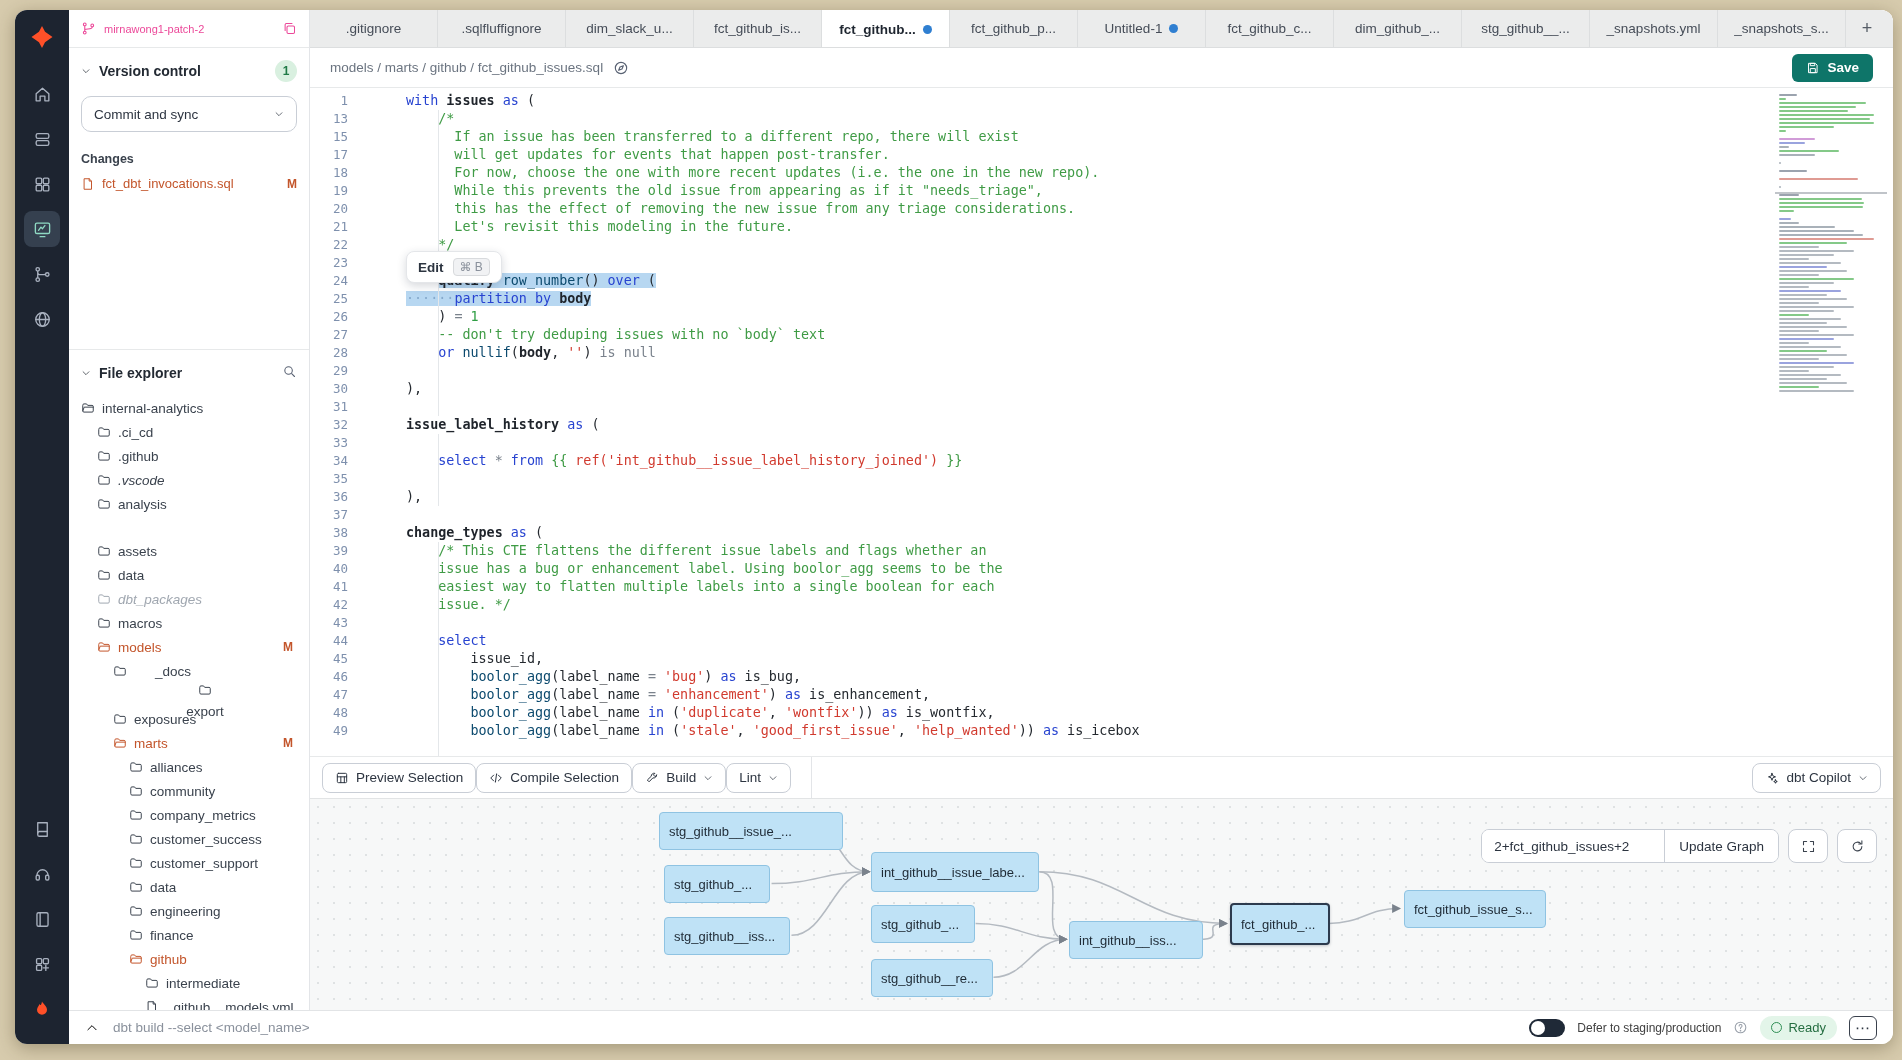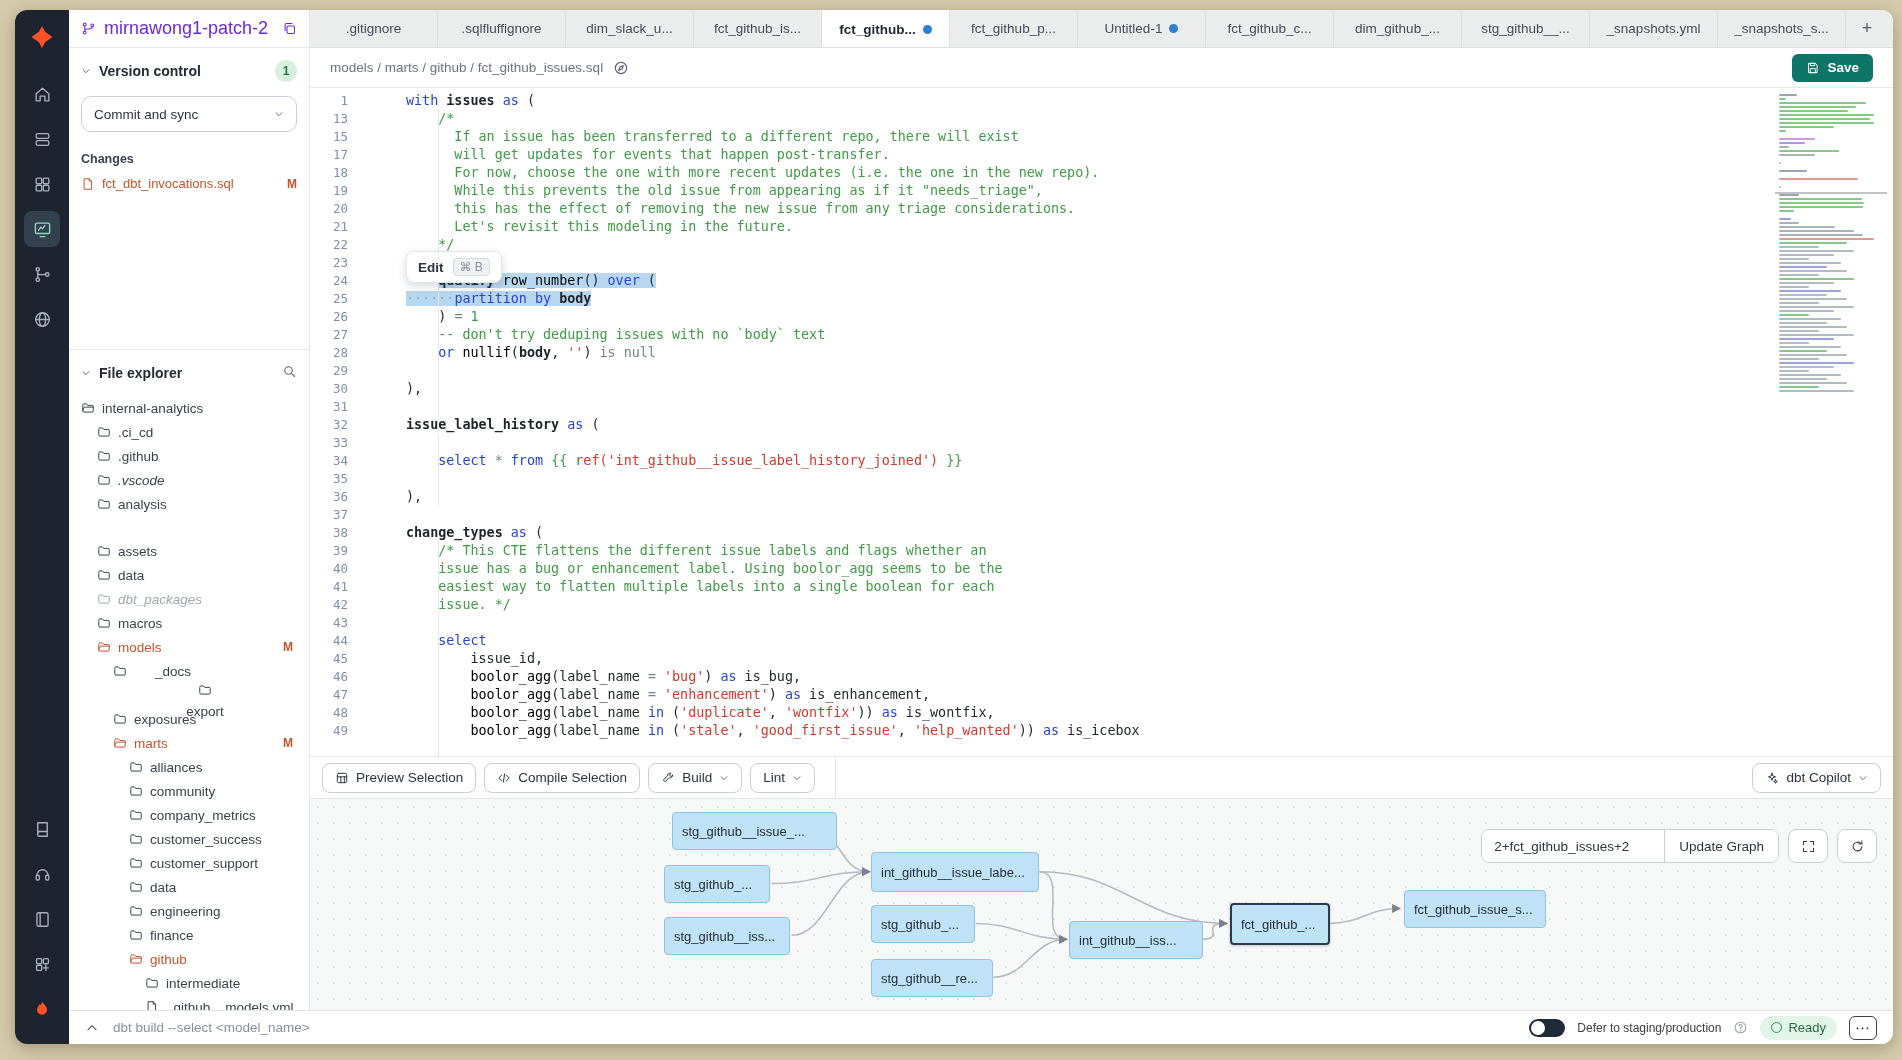--- a/index.html
+++ b/index.html
@@ -10,21 +10,21 @@
   .rail .logo{width:34px;height:34px;display:flex;align-items:center;justify-content:center;margin-bottom:22px;}
   .rail-ic{width:36px;height:36px;border-radius:8px;display:flex;align-items:center;justify-content:center;color:#a9b1bf;margin-bottom:9px;cursor:pointer;}
   .rail-ic.active{background:#35404f;color:#8fd9c3;}
   .rail .spacer{flex:1;}
   .ic{stroke:currentColor;fill:none;stroke-width:1.7;stroke-linecap:round;stroke-linejoin:round;}
   
   .rstack{flex:1;display:flex;flex-direction:column;min-width:0;}
   .content-row{flex:1;display:flex;min-height:0;}
   
   .sidebar{width:241px;background:#fff;border-right:1px solid #e3e5e8;display:flex;flex-direction:column;flex-shrink:0;overflow:hidden;}
-  .branch-row{height:38px;border-bottom:1px solid #e7e9ea;display:flex;align-items:center;padding:0 12px;gap:8px;color:#6d28d9;font-size:18px;flex-shrink:0;justify-content:space-between;}
+  .branch-row{height:38px;border-bottom:1px solid #e7e9ea;display:flex;align-items:center;padding:0 12px;gap:8px;color:#ec4899;font-size:11px;flex-shrink:0;justify-content:space-between;}
   .branch-row .txt{flex:1;white-space:nowrap;overflow:hidden;text-overflow:ellipsis;}
   .vc{height:302px;border-bottom:1px solid #e7e9ea;padding:12px 12px 8px;flex-shrink:0;}
   .sec-head{display:flex;align-items:center;gap:8px;font-size:14px;font-weight:bold;color:#232a33;}
   .badge-green{margin-left:auto;width:22px;height:22px;border-radius:50%;background:#d9f0e0;color:#1f7a46;font-size:12px;display:flex;align-items:center;justify-content:center;font-weight:bold;}
   .commit-select{margin-top:14px;height:36px;border:1px solid #c9ced6;border-radius:10px;display:flex;align-items:center;padding:0 12px;font-size:13.5px;color:#2c3440;cursor:pointer;}
   .commit-select .cv{flex:1;}
   .changes-label{margin-top:20px;font-size:12.5px;font-weight:bold;color:#3a424d;}
   .change-item{margin-top:10px;display:flex;align-items:center;gap:7px;font-size:13px;color:#c3552b;cursor:pointer;}
   .change-item .m{margin-left:auto;font-weight:bold;font-size:12px;}
   .fx{flex:1;display:flex;flex-direction:column;min-height:0;padding:14px 12px 0;}
@@ -44,35 +44,35 @@
   .newtab{width:42px;display:flex;align-items:center;justify-content:center;color:#555c66;font-size:18px;cursor:pointer;}
   .crumbbar{height:40px;border-bottom:1px solid #e7e9ea;display:flex;align-items:center;padding:0 20px;gap:10px;flex-shrink:0;}
   .crumb{font-size:13.5px;color:#6b7480;}
   .crumb-ic{color:#596273;display:flex;cursor:pointer;}
   .savebtn{margin-left:auto;background:#0e7569;color:#fff;border-radius:6px;height:28px;display:flex;align-items:center;gap:7px;padding:0 14px;font-size:13.5px;font-weight:bold;cursor:pointer;}
   
   .editor{flex:1;position:relative;overflow:hidden;background:#fff;padding-top:4px;}
   .code-line{display:flex;height:18px;line-height:18px;font-family:"DejaVu Sans Mono",monospace;font-size:13.4px;}
   .ln{width:58px;padding-right:20px;text-align:right;color:#7e90ad;font-size:12.5px;flex-shrink:0;user-select:none;}
   .lc{white-space:pre;padding-left:38px;color:#24292f;}
-  .k{color:#2743d0;} .c{color:#3f9b45;} .s{color:#d13a2e;} .f{color:#000000;}
+  .k{color:#2743d0;} .c{color:#3f9b45;} .s{color:#d13a2e;} .f{color:#0c4a6e;}
   .o{color:#7a828c;} .n{color:#2f9e44;} .b{color:#1f242b;font-weight:bold;} .p{color:#24292f;}
   .j{color:#3f9b45;} .w{color:#85a9cc;}
   .sel{background:#b7d7f1;}
   .guide{position:absolute;border-left:1px solid #e4e7ea;width:0;}
   .tooltip{position:absolute;left:96px;top:163px;background:#fff;border:1px solid #e4e6e9;border-radius:8px;box-shadow:0 3px 10px rgba(30,40,60,.18);display:flex;align-items:center;gap:9px;padding:6px 11px;z-index:5;}
   .tooltip .tl{font-size:13.5px;color:#2c3440;font-weight:bold;}
   .kbd{background:#f1f2f4;border:1px solid #d8dadd;border-radius:4px;padding:1px 6px;font-size:12px;color:#8a919c;}
   .minimap{position:absolute;right:10px;top:6px;width:104px;}
   .mrow{height:2px;margin-bottom:2px;display:flex;}
   .mbar{height:2px;border-radius:1px;opacity:.85;}
   .mslider{position:absolute;left:-4px;right:-4px;top:98px;border-top:2px solid #8d949c;opacity:.55;}
   
   .toolbar{height:42px;border-top:1px solid #e7e9ea;display:flex;align-items:stretch;padding:0 12px;flex-shrink:0;}
-  .tb-left{display:flex;align-items:center;gap:8px;}
+  .tb-left{display:flex;align-items:center;gap:0;}
   .tbtn{height:30px;border:1px solid #c9ced6;border-radius:8px;display:flex;align-items:center;gap:7px;padding:0 12px;font-size:13.5px;color:#2c3440;cursor:pointer;background:#fff;}
   .tb-div{width:1px;background:#e3e5e8;margin:0 16px 0 20px;}
   .tb-tabs{display:flex;align-items:stretch;gap:30px;}
   .copilot{margin-left:auto;align-self:center;height:30px;border:1px solid #c9ced6;border-radius:8px;display:flex;align-items:center;gap:7px;padding:0 12px;font-size:13.5px;color:#2c3440;cursor:pointer;}
   
   .lineage{height:212px;position:relative;background:#f7f8f8;border-top:1px solid #e2e4e5;flex-shrink:0;overflow:hidden;
      background-image:radial-gradient(#dfe2e3 1px,transparent 1.2px);background-size:16px 16px;}
   .edges{position:absolute;inset:0;width:100%;height:100%;}
   .node{position:absolute;background:#bfe2f6;border:1px solid #8fc3e2;border-radius:4px;display:flex;align-items:center;padding:0 9px;font-size:13px;color:#1e2a35;cursor:pointer;white-space:nowrap;overflow:hidden;}
   .node.selected{border:2px solid #2c3a4d;box-shadow:0 1px 3px rgba(30,40,60,.25);}
@@ -969,21 +969,21 @@
                   <path d="M4 9V4h5M15 4h5v5M20 15v5h-5M9 20H4v-5"></path>
                 </svg>
               </div>
             <div class="sqbtn">
                 <svg class="ic" width="15" height="15" viewBox="0 0 24 24">
                   <path d="M19 12a7 7 0 11-2.1-5"></path>
                   <path d="M19 3v5h-5"></path>
                 </svg>
               </div>
           </div>
-        <div class="node" style="left: 349px; top: 13px; width: 165px; height: 38px; margin-left: 13px;">stg_github__issue_...</div>
+        <div class="node" style="left: 349px; top: 13px; width: 184px; height: 38px;">stg_github__issue_...</div>
             <div class="node" style="left: 354px; top: 66px; width: 106px; height: 38px;">stg_github_...</div>
             <div class="node" style="left: 354px; top: 118px; width: 126px; height: 38px;">stg_github__iss...</div>
             <div class="node" style="left: 561px; top: 53px; width: 168px; height: 40px;">int_github__issue_labe...</div>
             <div class="node" style="left: 561px; top: 106px; width: 104px; height: 38px;">stg_github_...</div>
             <div class="node" style="left: 561px; top: 160px; width: 122px; height: 38px;">stg_github__re...</div>
             <div class="node" style="left: 759px; top: 122px; width: 134px; height: 38px;">int_github__iss...</div>
             <div class="node selected" style="left: 920px; top: 104px; width: 100px; height: 42px;">fct_github_...</div>
             <div class="node" style="left: 1094px; top: 91px; width: 142px; height: 38px;">fct_github_issue_s...</div>
           </div>
       </div>

